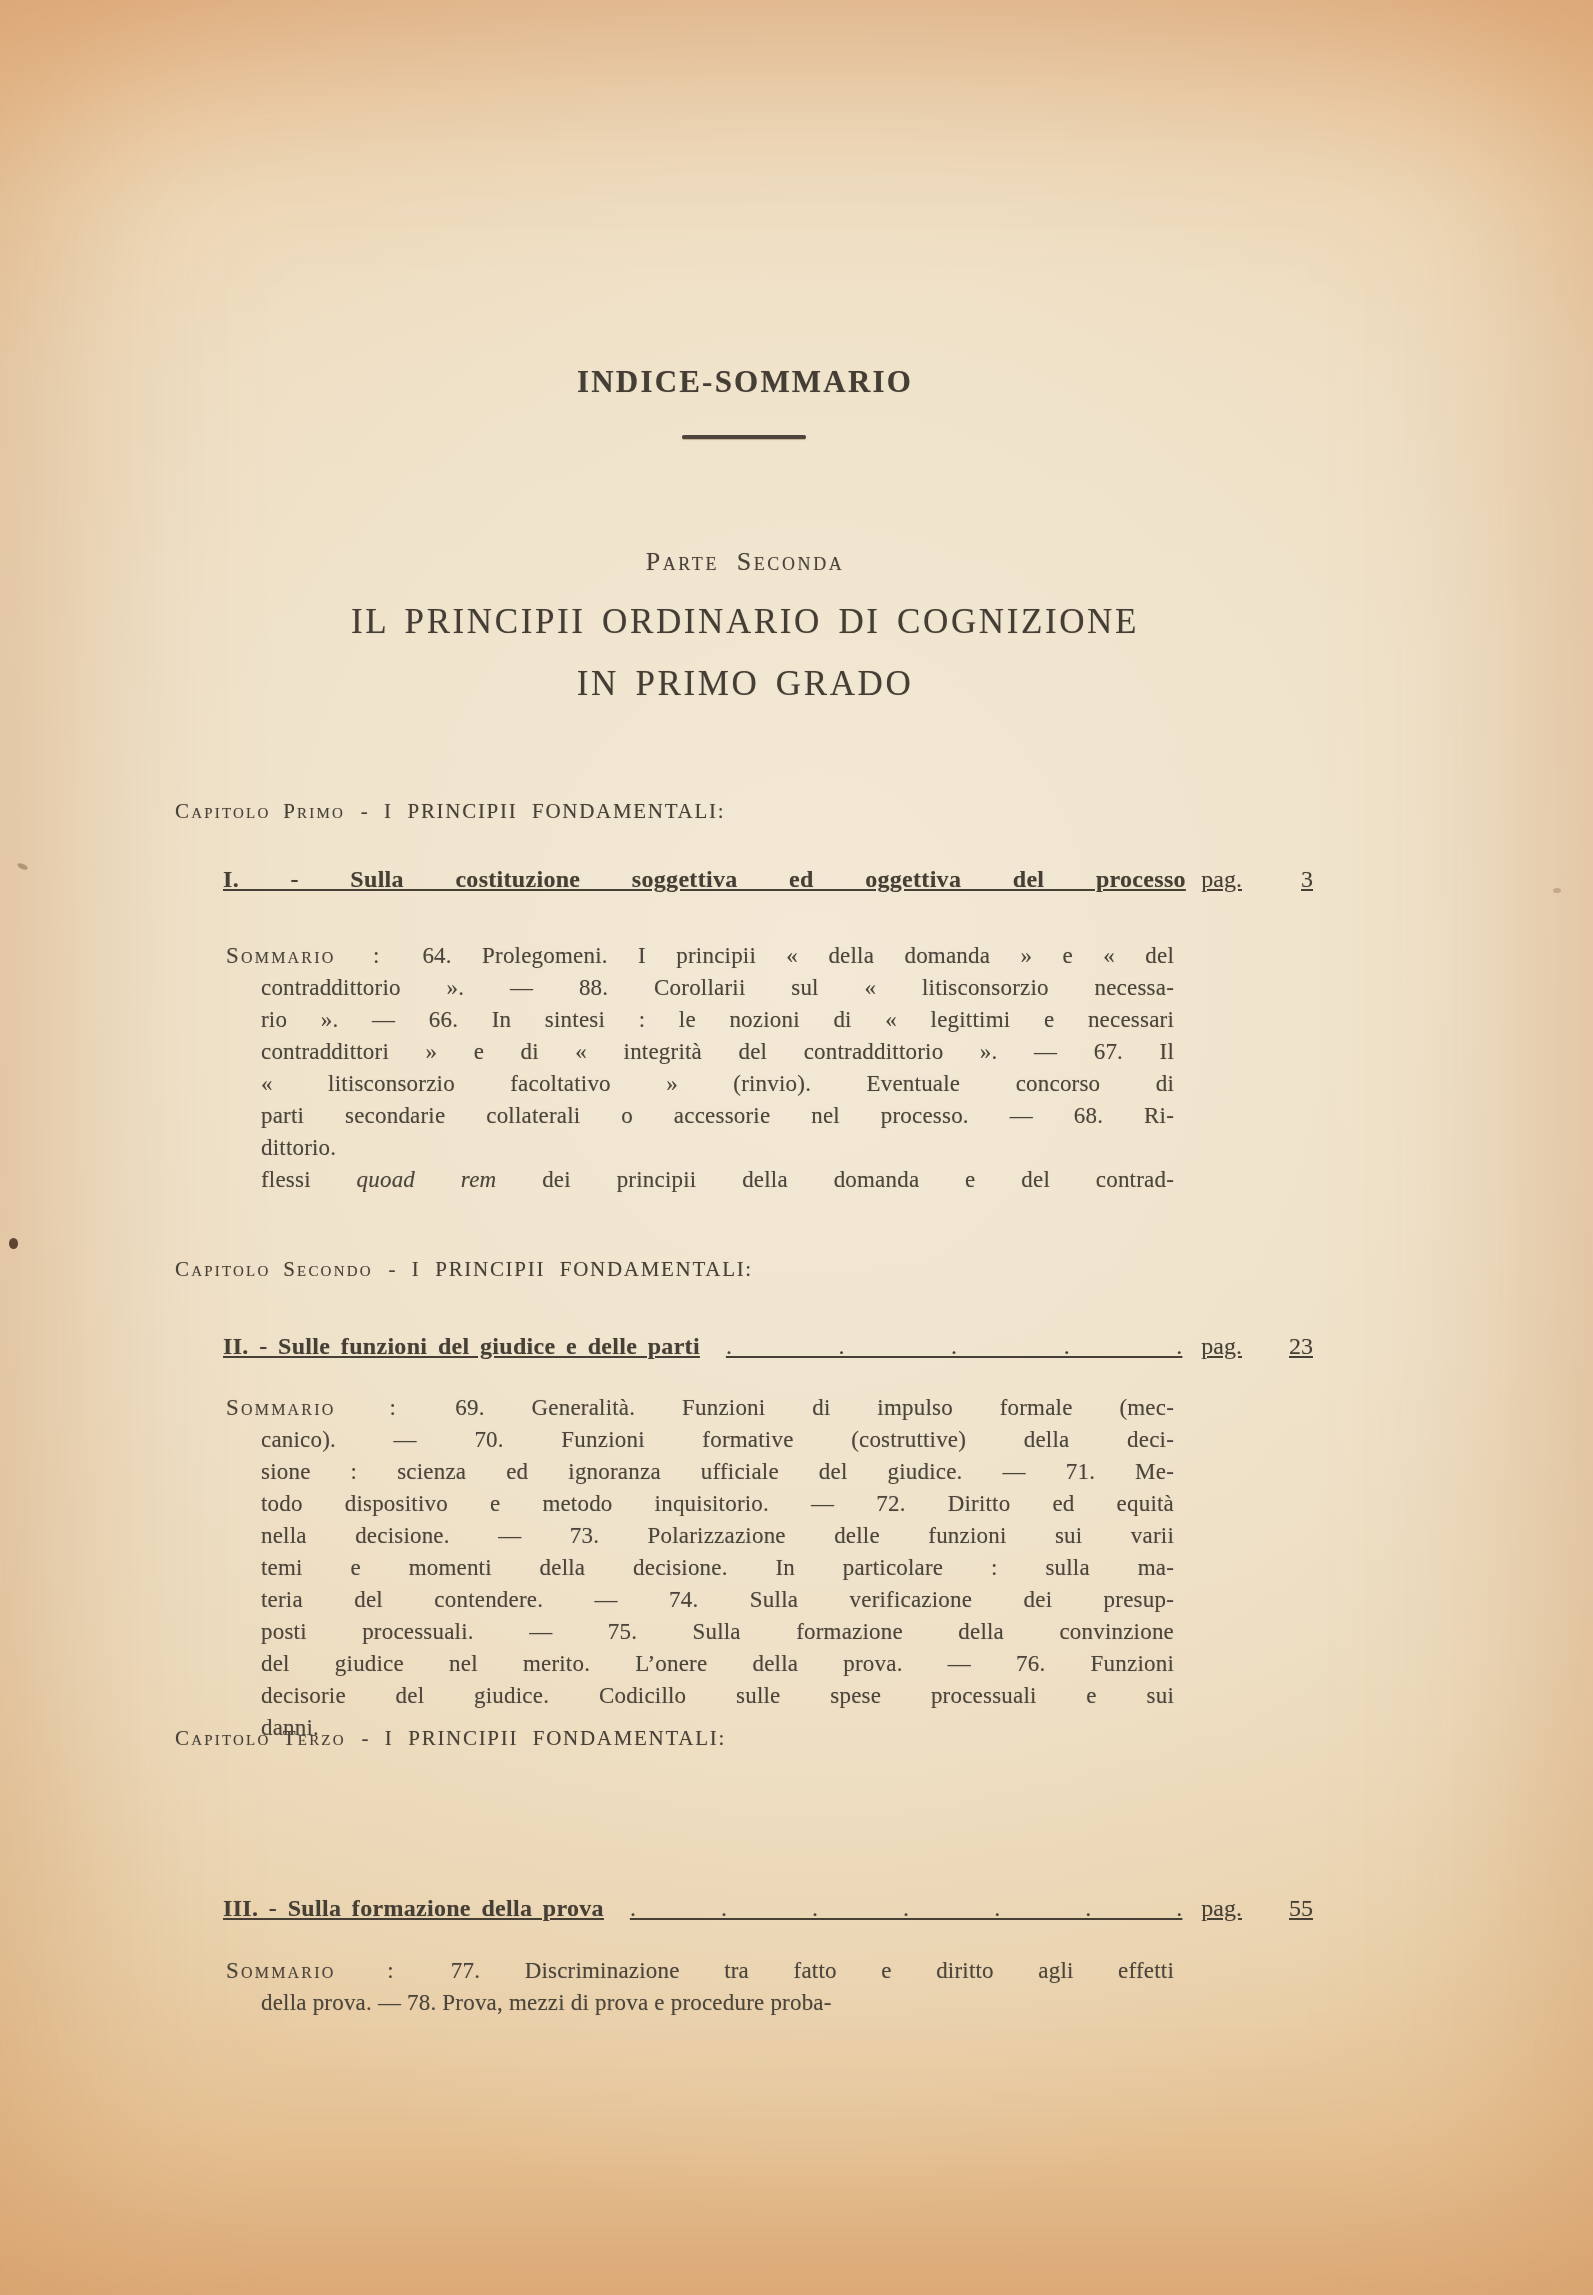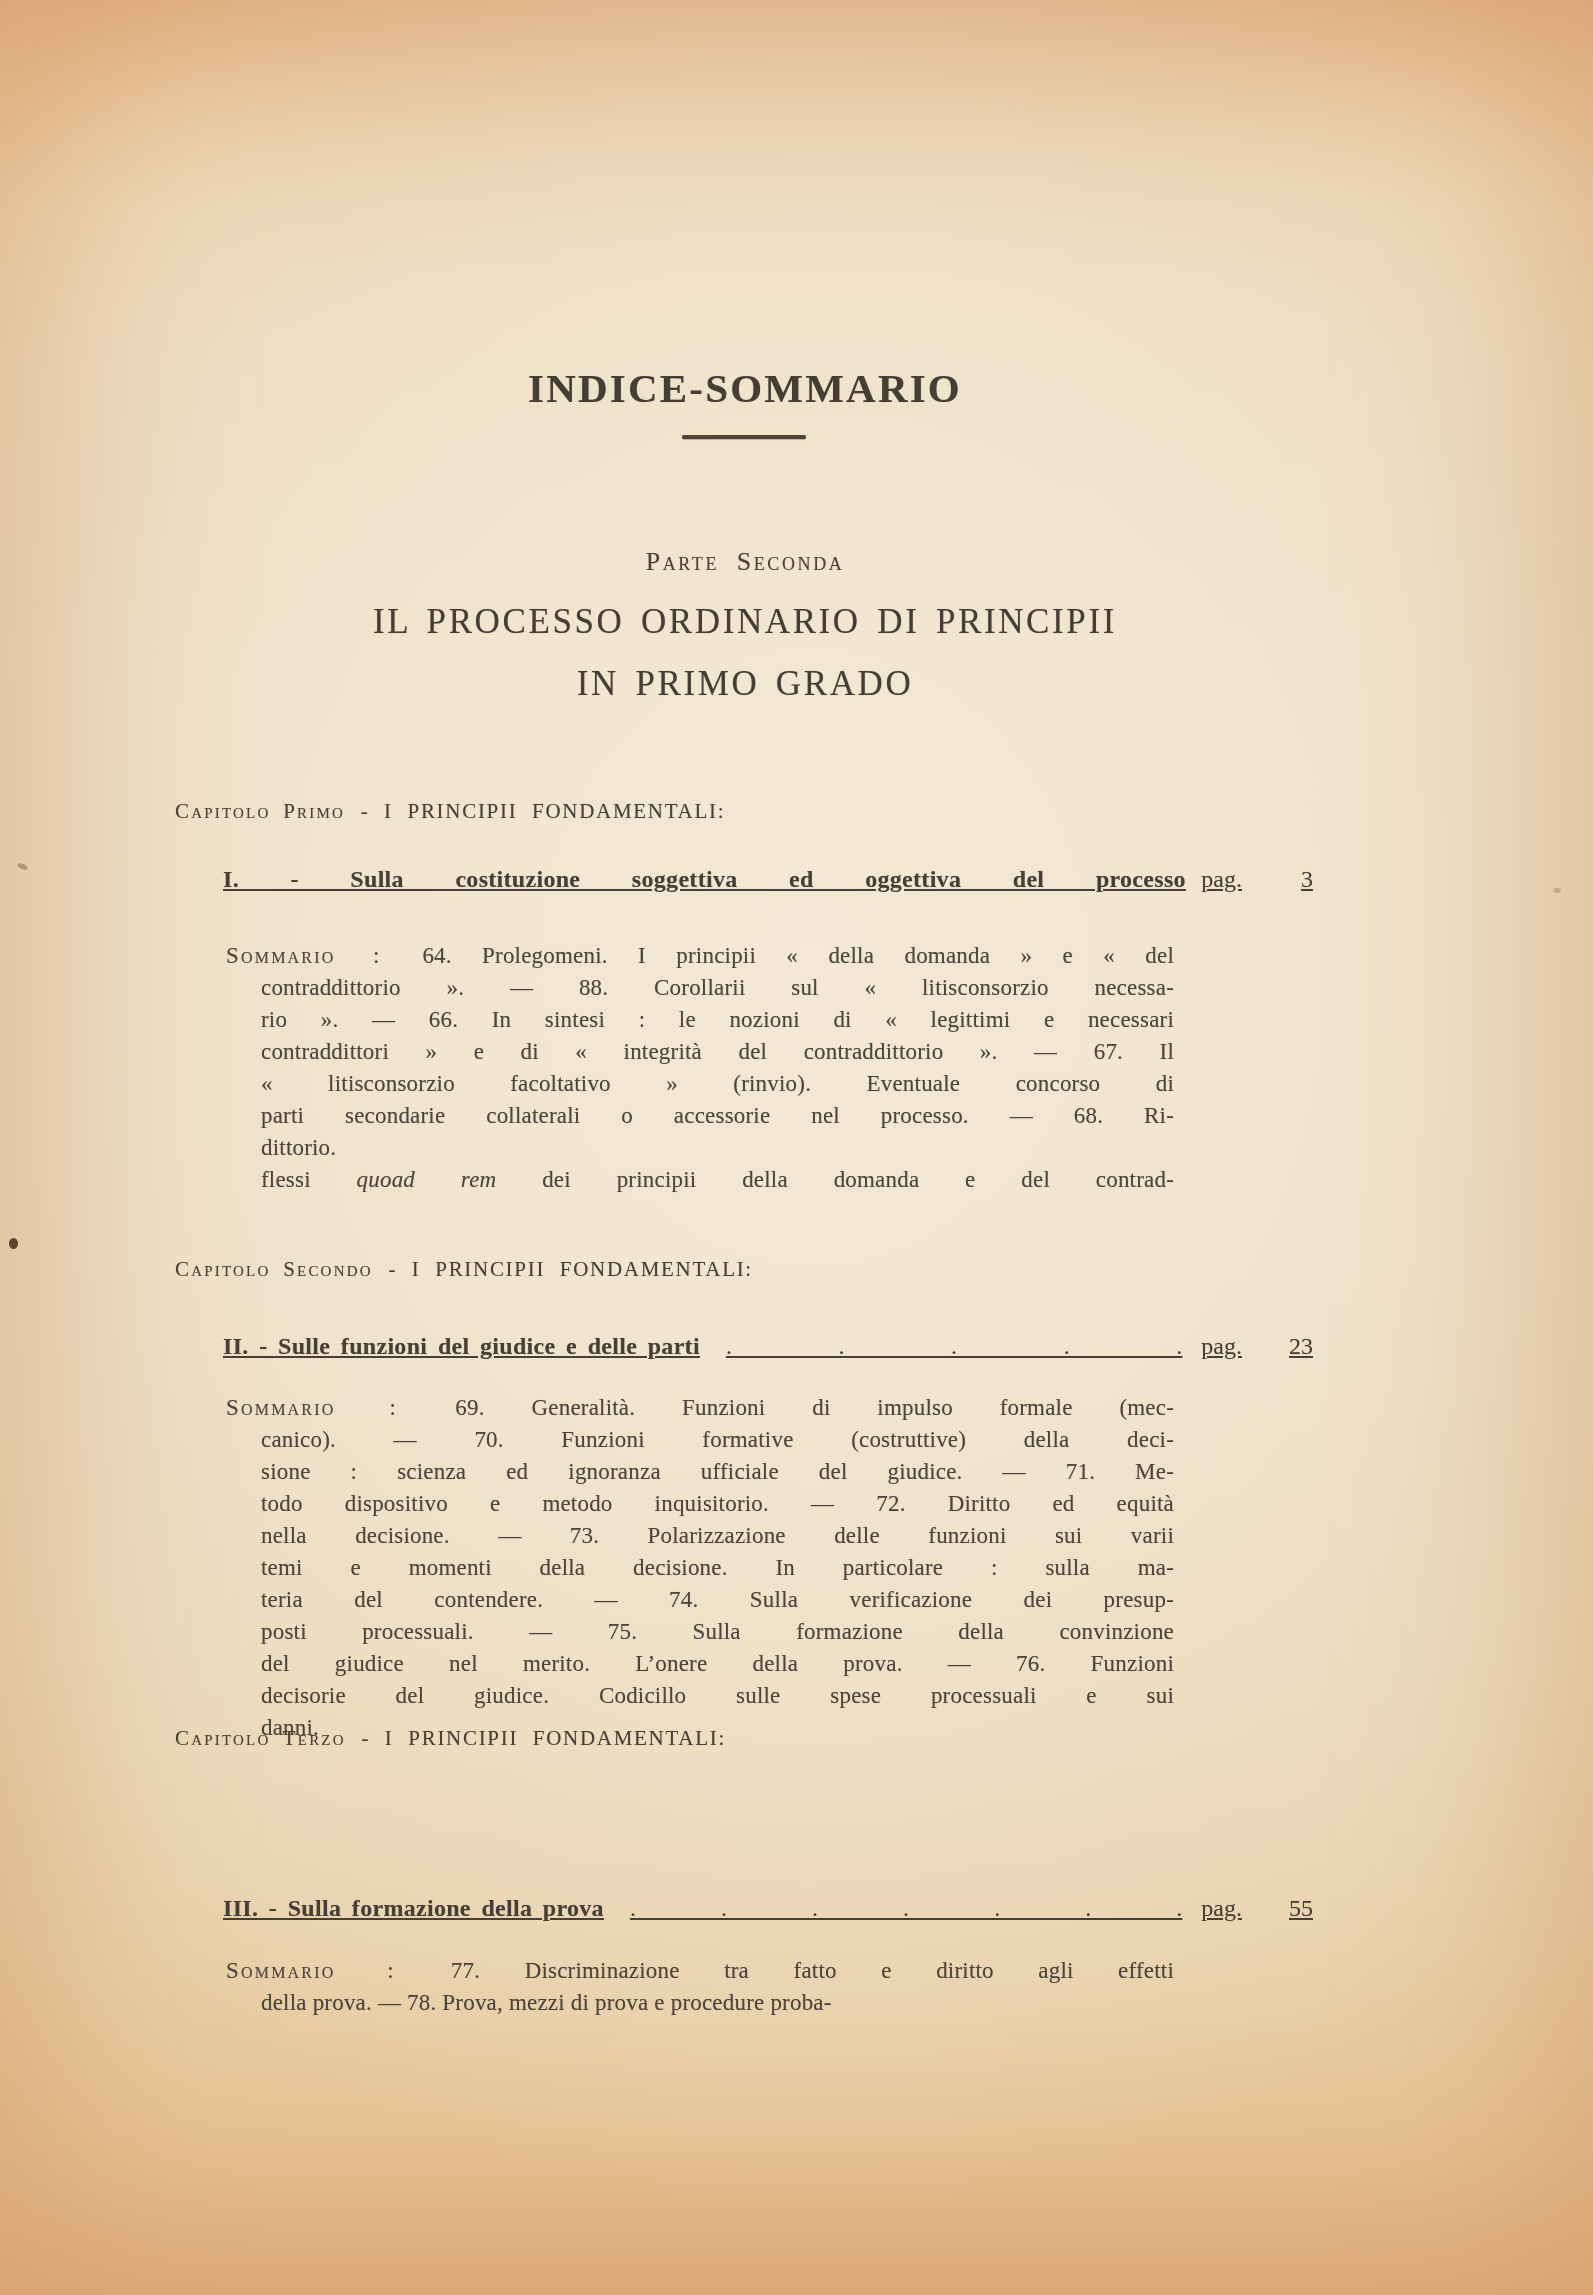--- a/index.html
+++ b/index.html
@@ -30,21 +30,21 @@
 
   
   .centered {
     position: absolute;
     left: 54px;
     width: 1382px;
     text-align: center;
   }
   .book-title {
     top: 364px;
-    font-size: 41px;
+    font-size: 31px;
     font-weight: bold;
     letter-spacing: 2.2px;
     color: #453e35;
   }
   .title-rule {
     position: absolute;
     top: 435px;
     left: 682px;
     width: 124px;
     height: 4.3px;
@@ -152,21 +152,21 @@
 </style>
 </head>
 <body>
 
 <div class="page">
 
   <div class="centered book-title ink">INDICE-SOMMARIO</div>
   <div class="title-rule"></div>
 
   <div class="centered part-kicker ink">Parte Seconda</div>
-  <div class="centered part-title part-line1 ink">IL PROCESSO ORDINARIO DI PRINCIPII</div>
+  <div class="centered part-title part-line1 ink">IL PRINCIPII ORDINARIO DI COGNIZIONE</div>
   <div class="centered part-title part-line2 ink">IN PRIMO GRADO</div>
 
   <div class="chapter ink" style="top:799px">
     <span class="sc">Capitolo Primo</span>
     <span class="chapter-rest">- I PRINCIPII FONDAMENTALI:</span>
   </div>
 
   <div class="entry-row fill ink" style="top:866px">
     <span class="entry-title">I. - Sulla costituzione soggettiva ed oggettiva del processo</span>
 

